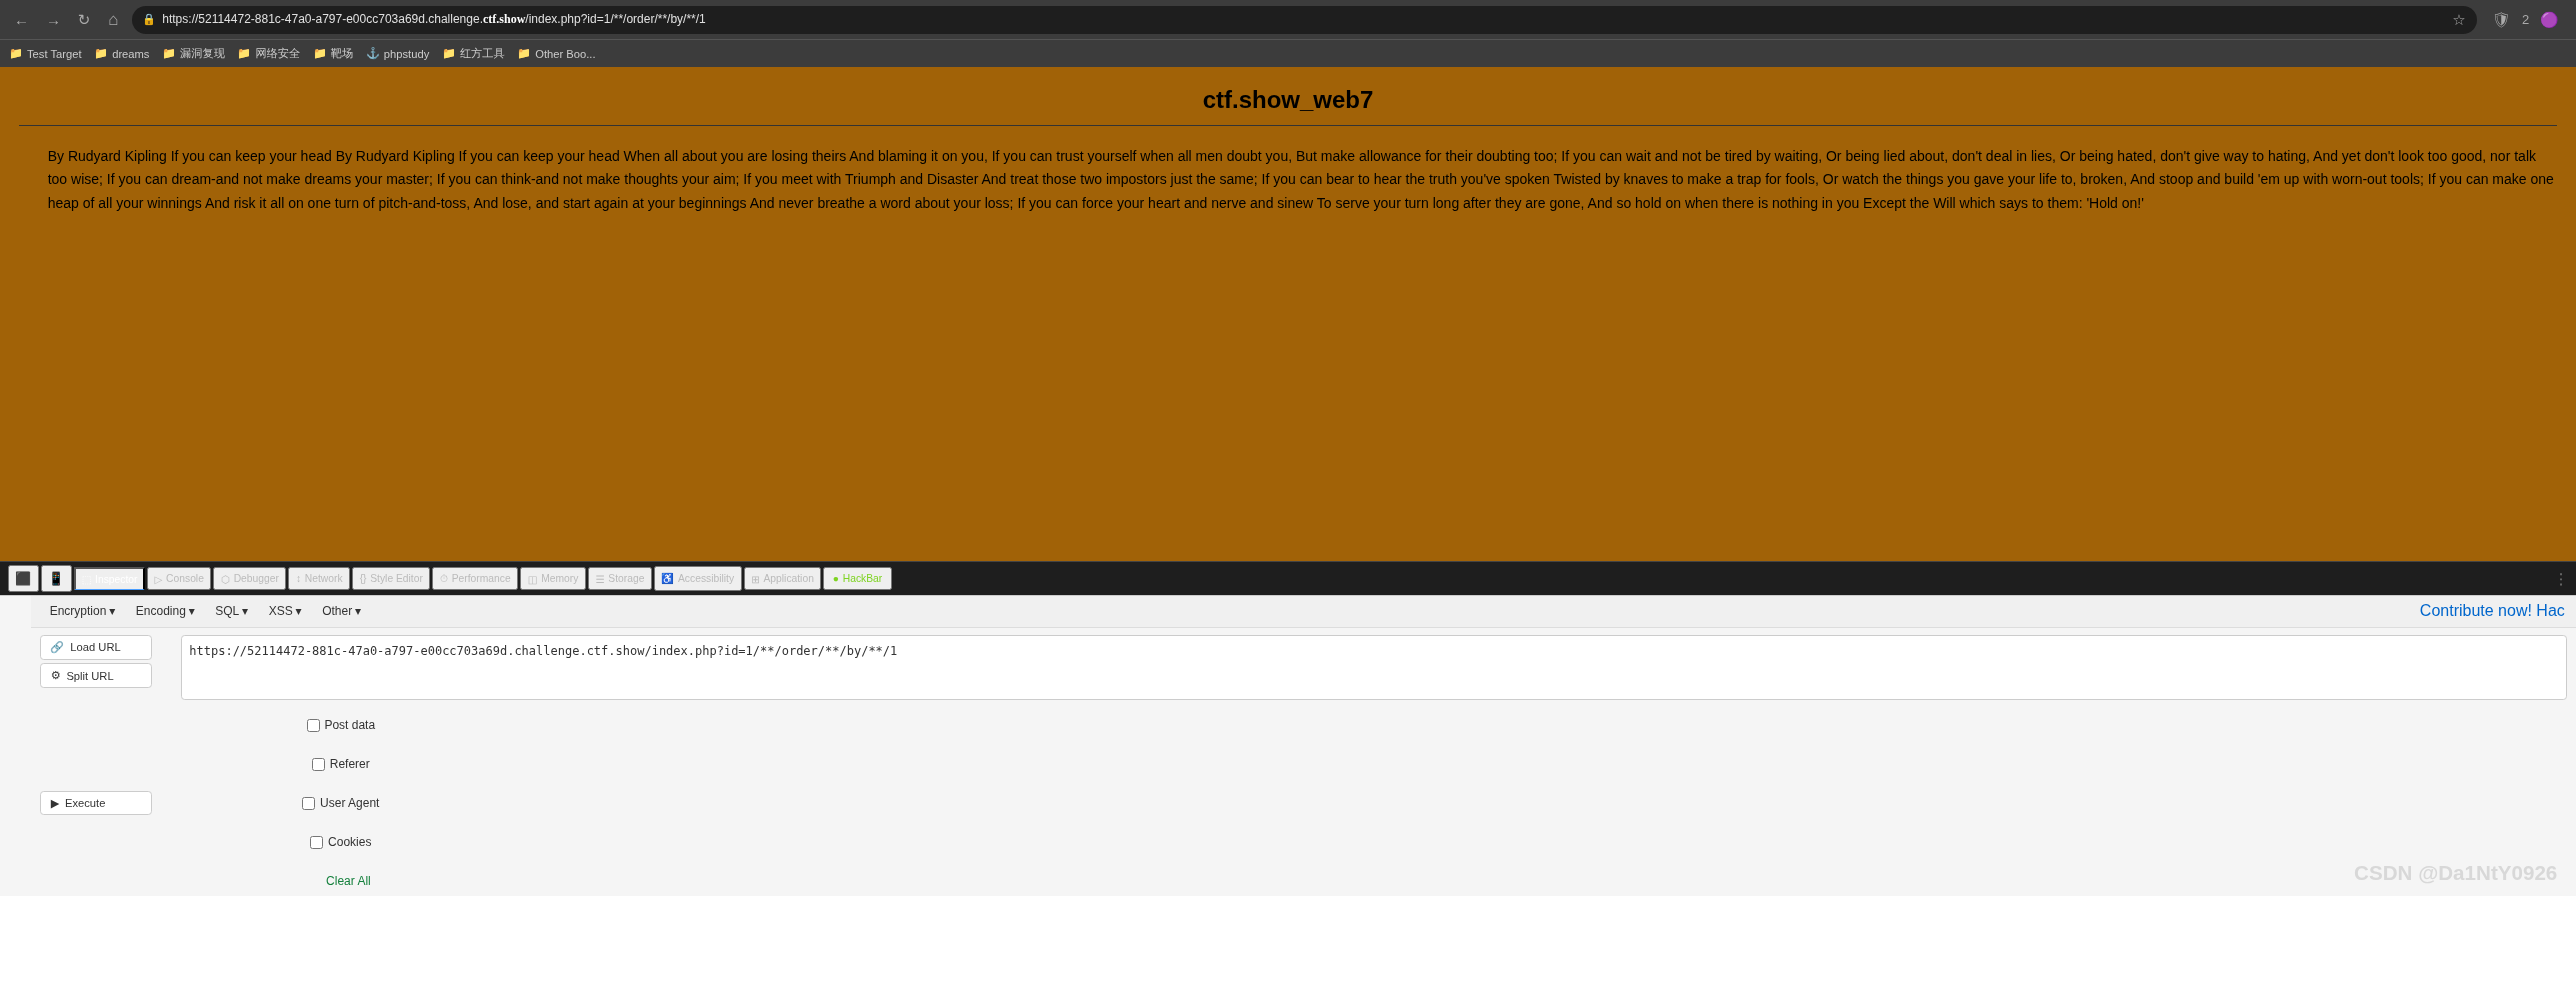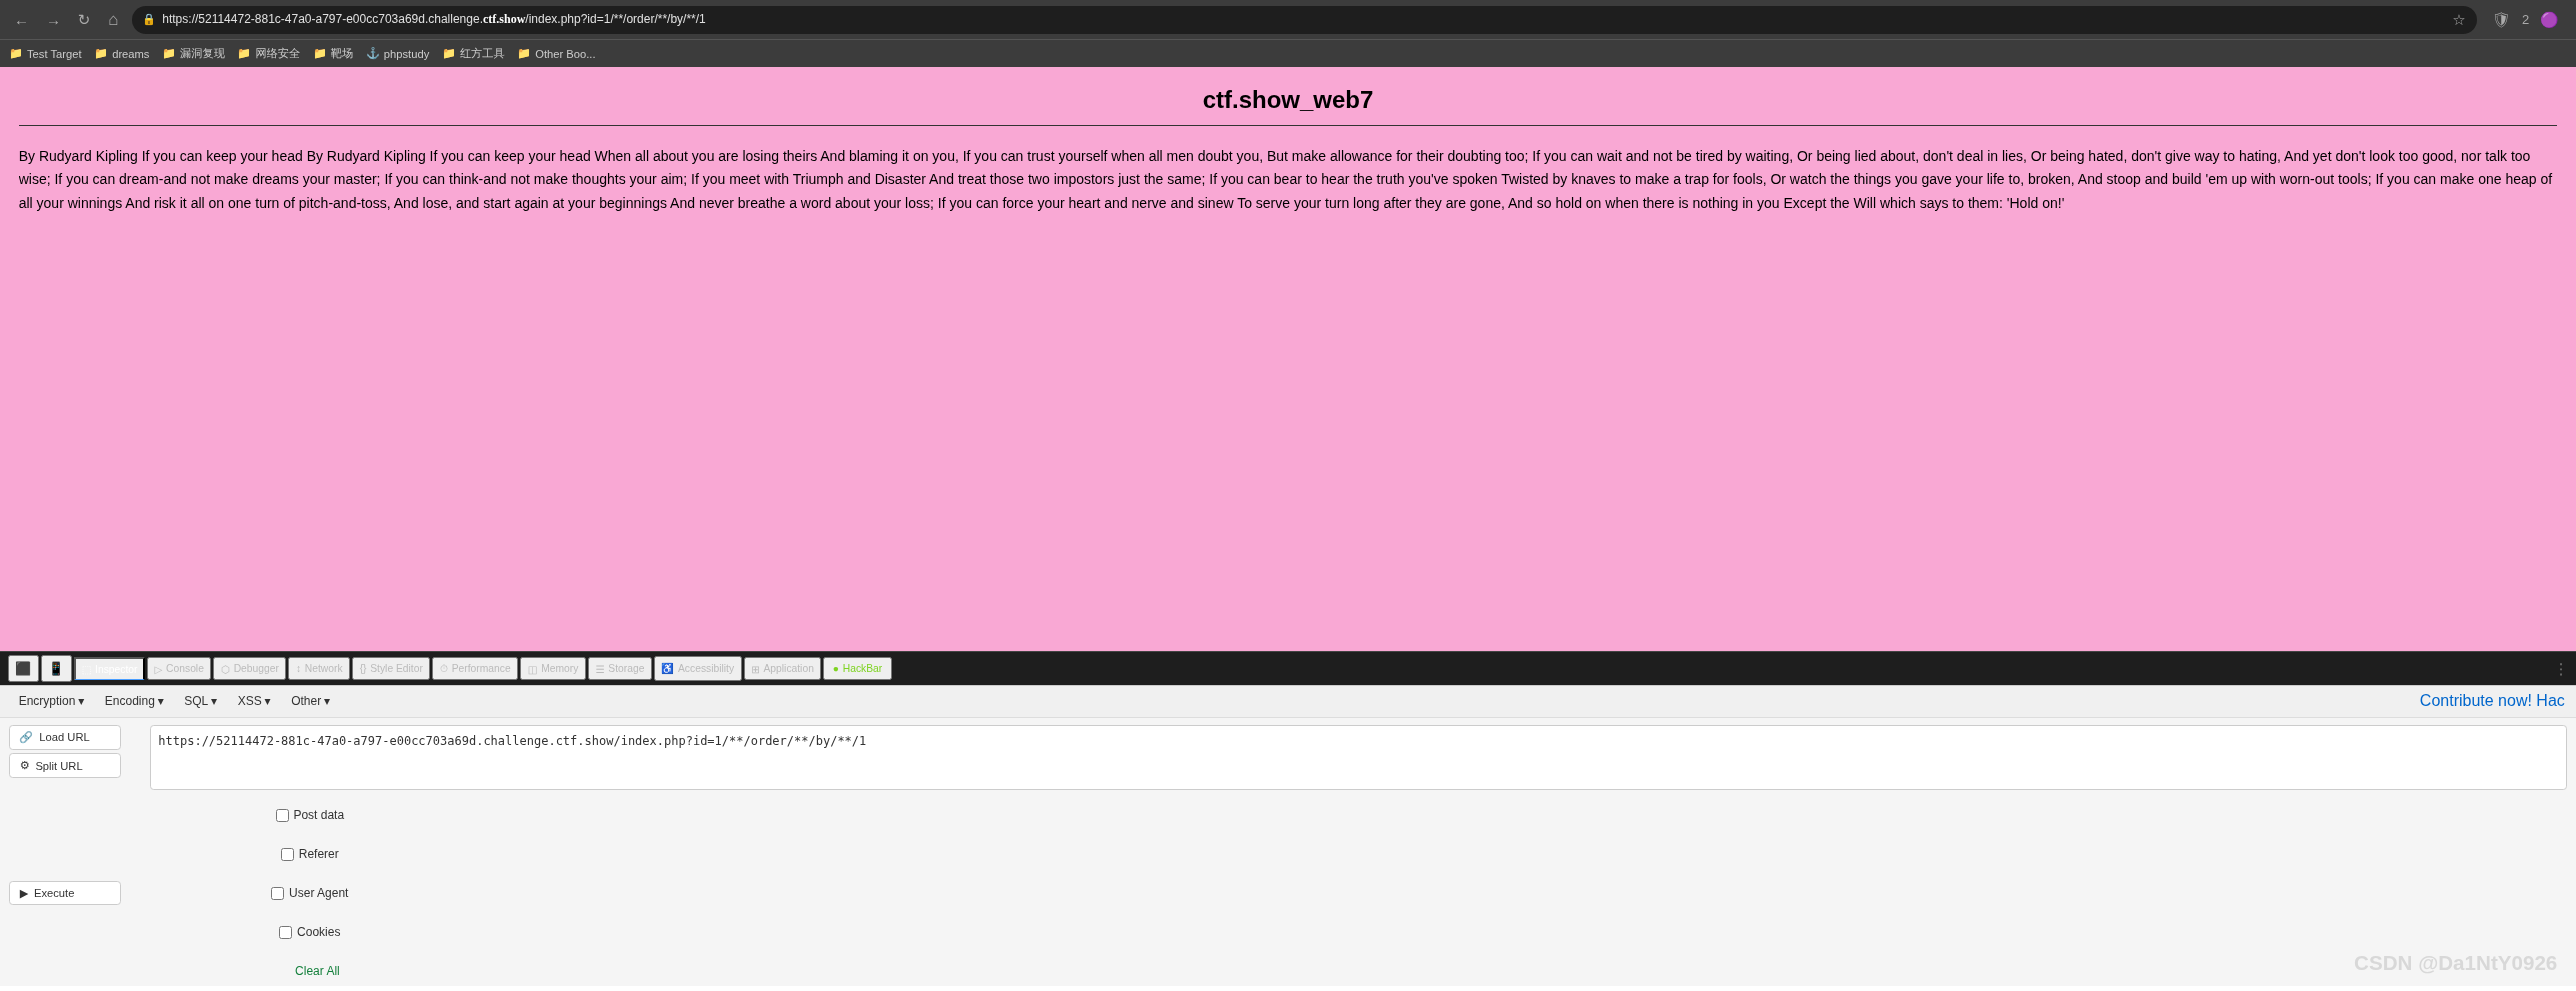--- a/index.html
+++ b/index.html
@@ -69,23 +69,23 @@
       display: flex;
       align-items: center;
       gap: 3.7px;
       cursor: pointer;
       white-space: nowrap;
     }
     .folder-icon { font-size: 11.2px; }
 
     
     .page-content {
-      background: #f9a8d4;
+      background: #a16207;
       padding: 18.7px 18.7px 0 18.7px;
-      height: 584px;
+      height: 494px;
       overflow: hidden;
     }
     .page-title {
       text-align: center;
       font-size: 24px;
       font-weight: bold;
       margin-bottom: 11.2px;
     }
     .page-divider {
       border: none;
@@ -97,20 +97,21 @@
       font-size: 17px;
       font-weight: bold;
       margin-bottom: 18.7px;
     }
     .poem-text {
       font-size: 14px;
       line-height: 1.7;
       color: #000;
       overflow: hidden;
       max-height: 262px;
+      margin-left: 29px;
     }
 
     
     .devtools-bar {
       background: #1e1e1e;
       display: flex;
       align-items: center;
       padding: 0 7.5px;
       height: 34px;
       border-top: 1.9px solid #444;
@@ -135,20 +136,21 @@
       cursor: pointer;
       display: flex;
       align-items: center;
       gap: 3.7px;
     }
 
     
     .hackbar-panel {
       background: #f5f5f5;
       border-top: 0.9px solid #ccc;
+      padding-left: 31px;
     }
     .hackbar-menu {
       display: flex;
       align-items: center;
       padding: 5.6px 11.2px;
       gap: 5.6px;
       background: #f0f0f0;
       border-bottom: 0.9px solid #ddd;
     }
     .hackbar-menu-item {

